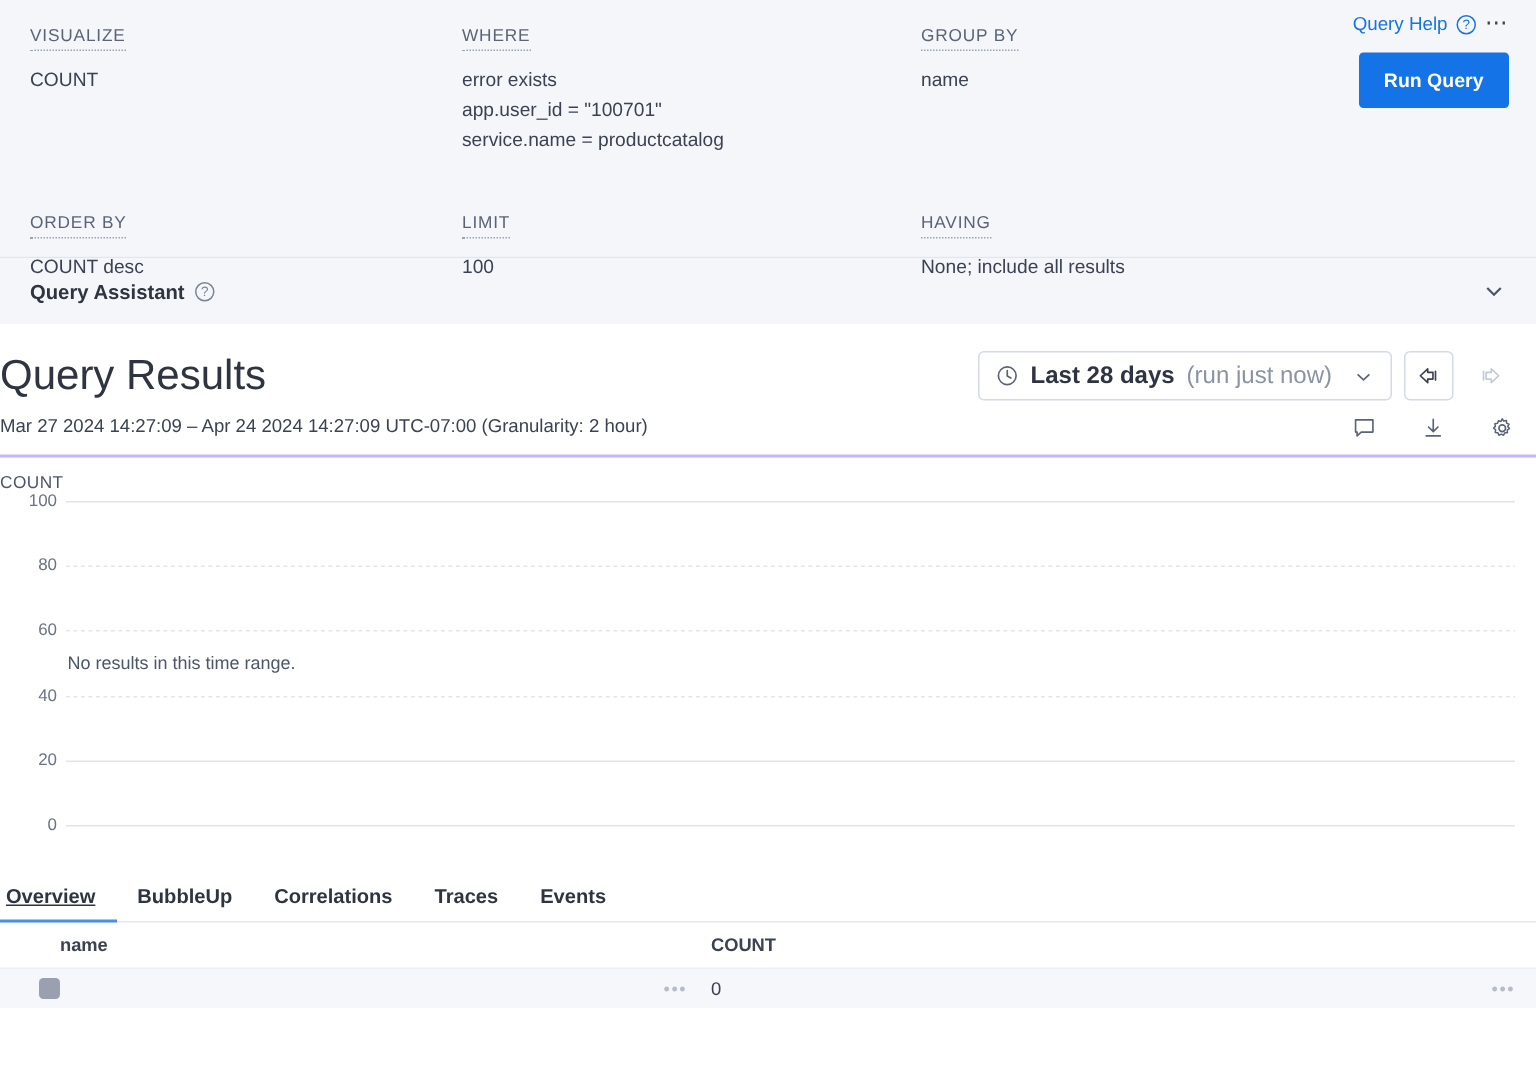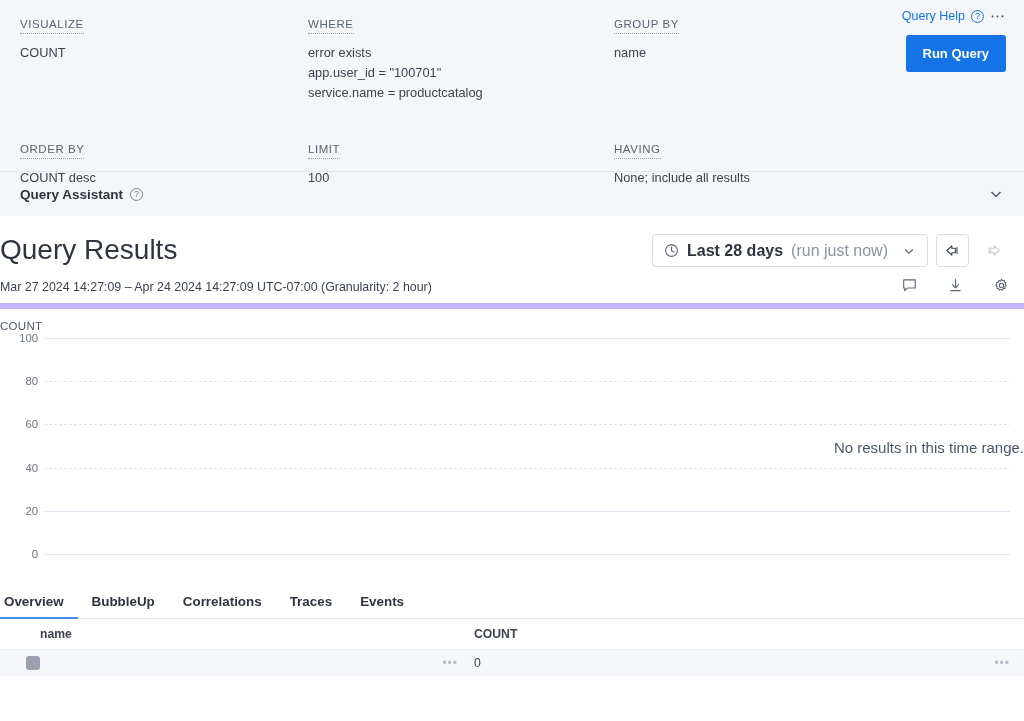--- a/index.html
+++ b/index.html
@@ -112,23 +112,23 @@
   .nav-btn {
     width: 33px; height: 33px;
     border: 1px solid #d4dae3; border-radius: 4px;
     background: #fff;
     display: flex; align-items: center; justify-content: center;
     cursor: pointer;
   }
   .nav-btn.plain { border-color: transparent; cursor: default; }
 
   .meta-row {
-    display: flex; align-items: flex-end;
+    display: flex; align-items: flex-start;
     padding: 10px 14px 9px 0;
-    border-bottom: 6px solid #c4b5fd;
+    border-bottom: 2px solid #c4b5fd;
   }
   .meta-text { font-size: 12.4px; color: #3b4252; }
   .meta-icons { margin-left: auto; display: flex; align-items: center; gap: 29px; }
 
   
   .chart-wrap { position: relative; height: 276px; padding-top: 11px; }
   .chart-ylabel {
     font-size: 11.5px; color: #4c566a; letter-spacing: 0.3px;
     margin-bottom: 6px;
   }
@@ -139,40 +139,40 @@
     background-image: linear-gradient(to right, #dfe5ef 55%, rgba(255,255,255,0) 0%);
     background-size: 5px 1px; background-repeat: repeat-x;
   }
   .ytick {
     position: absolute; left: 0; width: 38px; text-align: right;
     font-size: 11.3px; color: #6b7484;
     transform: translateY(-50%);
   }
   .no-results {
     position: absolute; left: 0; right: 0;
-    text-align: right;
-    font-size: 15px; color: #4c566a; padding-left: 45px;
+    text-align: left;
+    font-size: 12px; color: #4c566a; padding-left: 45px;
   }
 
   
   .tabs {
     display: flex; align-items: flex-end; gap: 0;
     border-bottom: 1px solid #e4e8ee;
     padding-left: 0;
     height: 34px;
   }
   .tab {
     font-size: 13.4px; color: #2e3440;
     padding: 0 14px 9px 14px;
     cursor: pointer;
     position: relative;
     font-weight: bold;
   }
   .tab:first-child { padding-left: 4px; }
-  .tab.active { font-weight: bold; }
+  .tab.active { font-weight: bold; text-decoration: underline; }
   .tab.active::after {
     content: ""; position: absolute;
     left: 0; right: 0; bottom: -1px; height: 2px;
     background: #4a90e2;
   }
 
   
   .tbl-head {
     display: flex; align-items: center;
     height: 31px;

